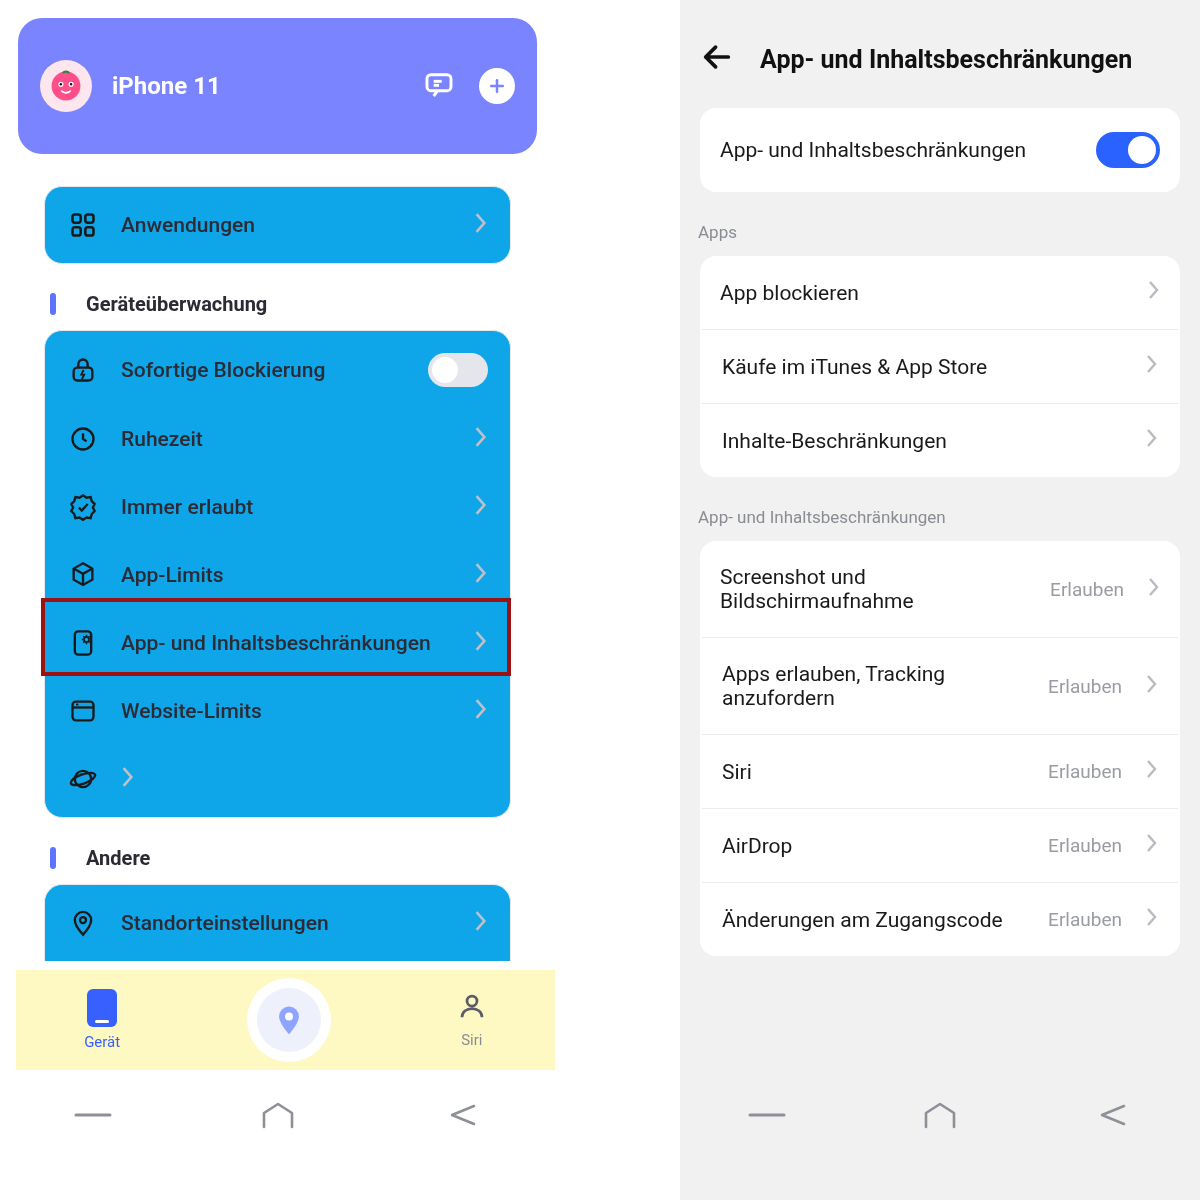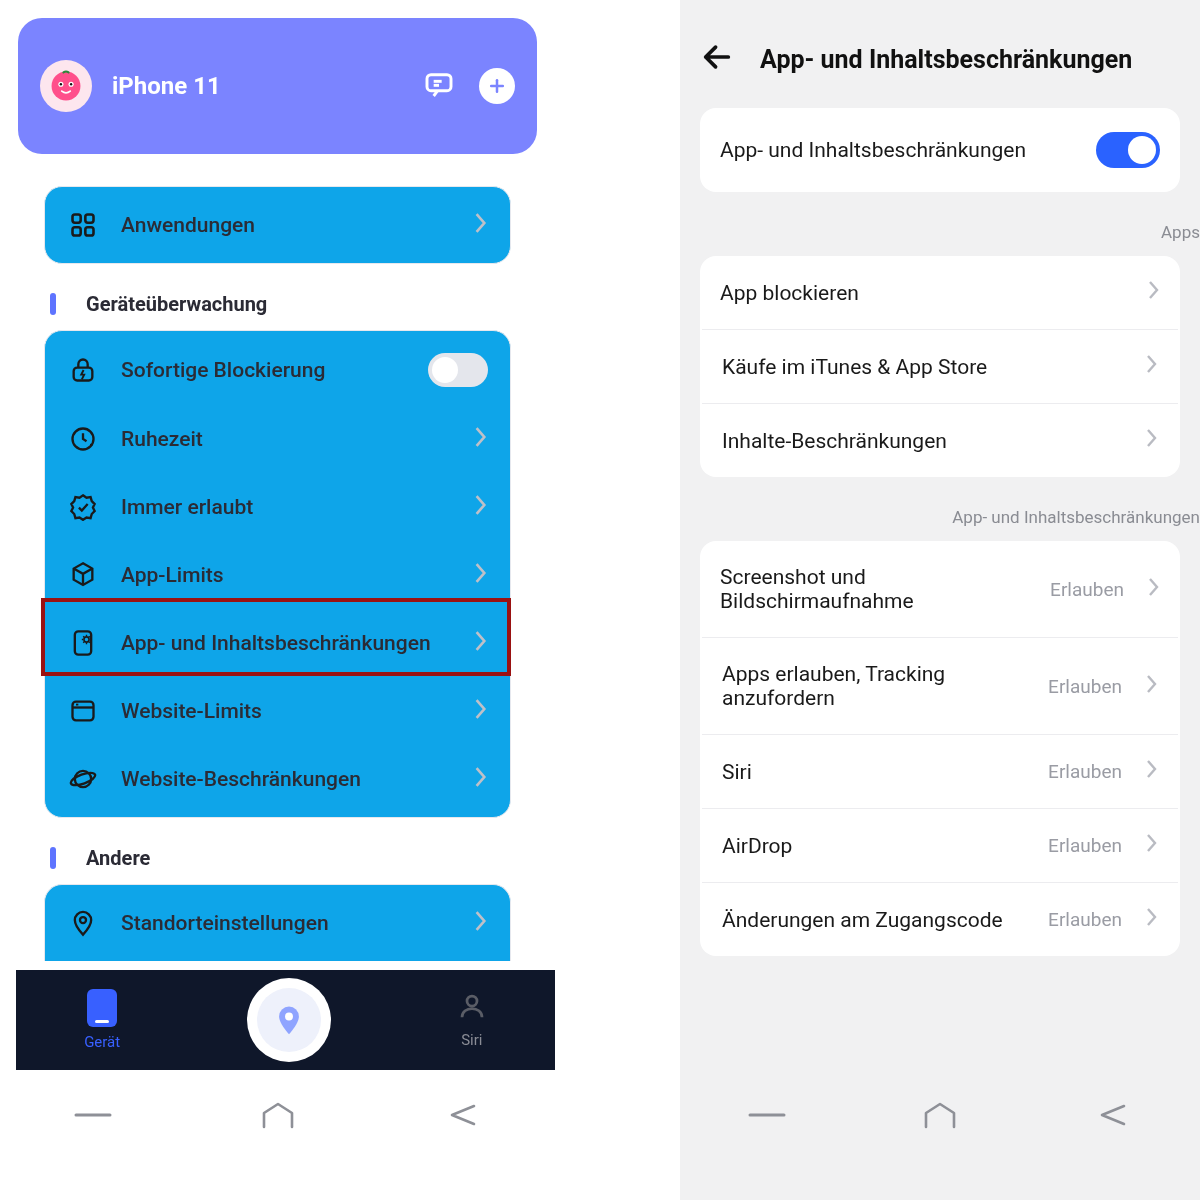--- a/index.html
+++ b/index.html
@@ -52,21 +52,21 @@
     width:60px;height:34px;border-radius:17px;background:#e4e6ec;position:relative;
   }
   .tgl-off::after { content:"";position:absolute;left:4px;top:4px;width:26px;height:26px;border-radius:50%;background:#fff; }
 
   .highlight-box {
     position:absolute; border:4px solid #9a1212; pointer-events:none;
   }
 
   .bottom-nav {
     position:absolute; left:16px; right:0; bottom:130px; height:100px;
-    background:#0f172a; display:flex; align-items:center; justify-content:space-around;
+    background:#fef9c3; display:flex; align-items:center; justify-content:space-around;
   }
   .bn-item { display:flex; flex-direction:column; align-items:center; gap:6px; font-size:15px; color:#8a8c95;}
   .bn-item.active { color:#3860ff; }
   .bn-device-ic { width:30px;height:38px;border-radius:6px;background:#3860ff; position:relative;}
   .bn-device-ic::after{content:"";position:absolute;left:50%;transform:translateX(-50%);bottom:4px;width:14px;height:3px;border-radius:2px;background:#fff;}
   .bn-center {
     width:64px;height:64px;border-radius:50%;background:#eef1fb;display:flex;align-items:center;justify-content:center;
     box-shadow:0 0 0 10px #fff;
   }
   .bn-center svg{width:34px;height:34px;}
@@ -82,21 +82,21 @@
   
   .rp-header { display:flex; align-items:center; gap:26px; padding:40px 20px 30px 20px;}
   .back-btn svg{width:34px;height:34px;stroke:#111;}
   .rp-title { font-size:25px; font-weight:700; color:#111;}
   .rp-card { margin:0 20px; background:#fff; border-radius:16px; }
   .rp-row { display:flex; align-items:center; padding:24px 20px; font-size:21px; color:#1a1a1a;}
   .rp-row + .rp-row { border-top:1px solid #ececef; margin:0 2px;}
   .rp-row .rp-label { flex:1; }
   .rp-row .rp-val { color:#9a9ca4; font-size:19px; margin-right:24px;}
   .rp-chev svg{width:12px;height:20px;stroke:#b9bbc2;}
-  .rp-section-label { font-size:17px; color:#8a8c93; margin:30px 0 14px 18px;text-align:right;}
+  .rp-section-label { font-size:17px; color:#8a8c93; margin:30px 0 14px 18px;}
   .tgl-on {
     width:64px;height:36px;border-radius:18px;background:#2a62ff;position:relative;
   }
   .tgl-on::after{content:"";position:absolute;right:4px;top:4px;width:28px;height:28px;border-radius:50%;background:#fff;}
 
 </style>
 </head>
 <body>
 
 <div class="canvas">
@@ -238,21 +238,20 @@
             </svg></span>
       </div>
 
       <div class="row">
         <span class="row-icon">
           <svg viewBox="0 0 24 24" fill="none" stroke-width="2">
               <circle cx="12" cy="12" r="7"></circle>
               <ellipse cx="12" cy="12" rx="11" ry="4" transform="rotate(-20 12 12)"></ellipse>
             </svg>
         </span>
-        <span class="row-label">Website-Beschränkungen</span>
         <span class="chev"><svg viewBox="0 0 12 20" fill="none" stroke-width="2.4">
               <path d="M2 2 L9 10 L2 18"></path>
             </svg></span>
       </div>
     </div>
 
     <div class="section-title-row">
       <span class="section-bar"></span>
       <span class="section-title">Andere</span>
     </div>

